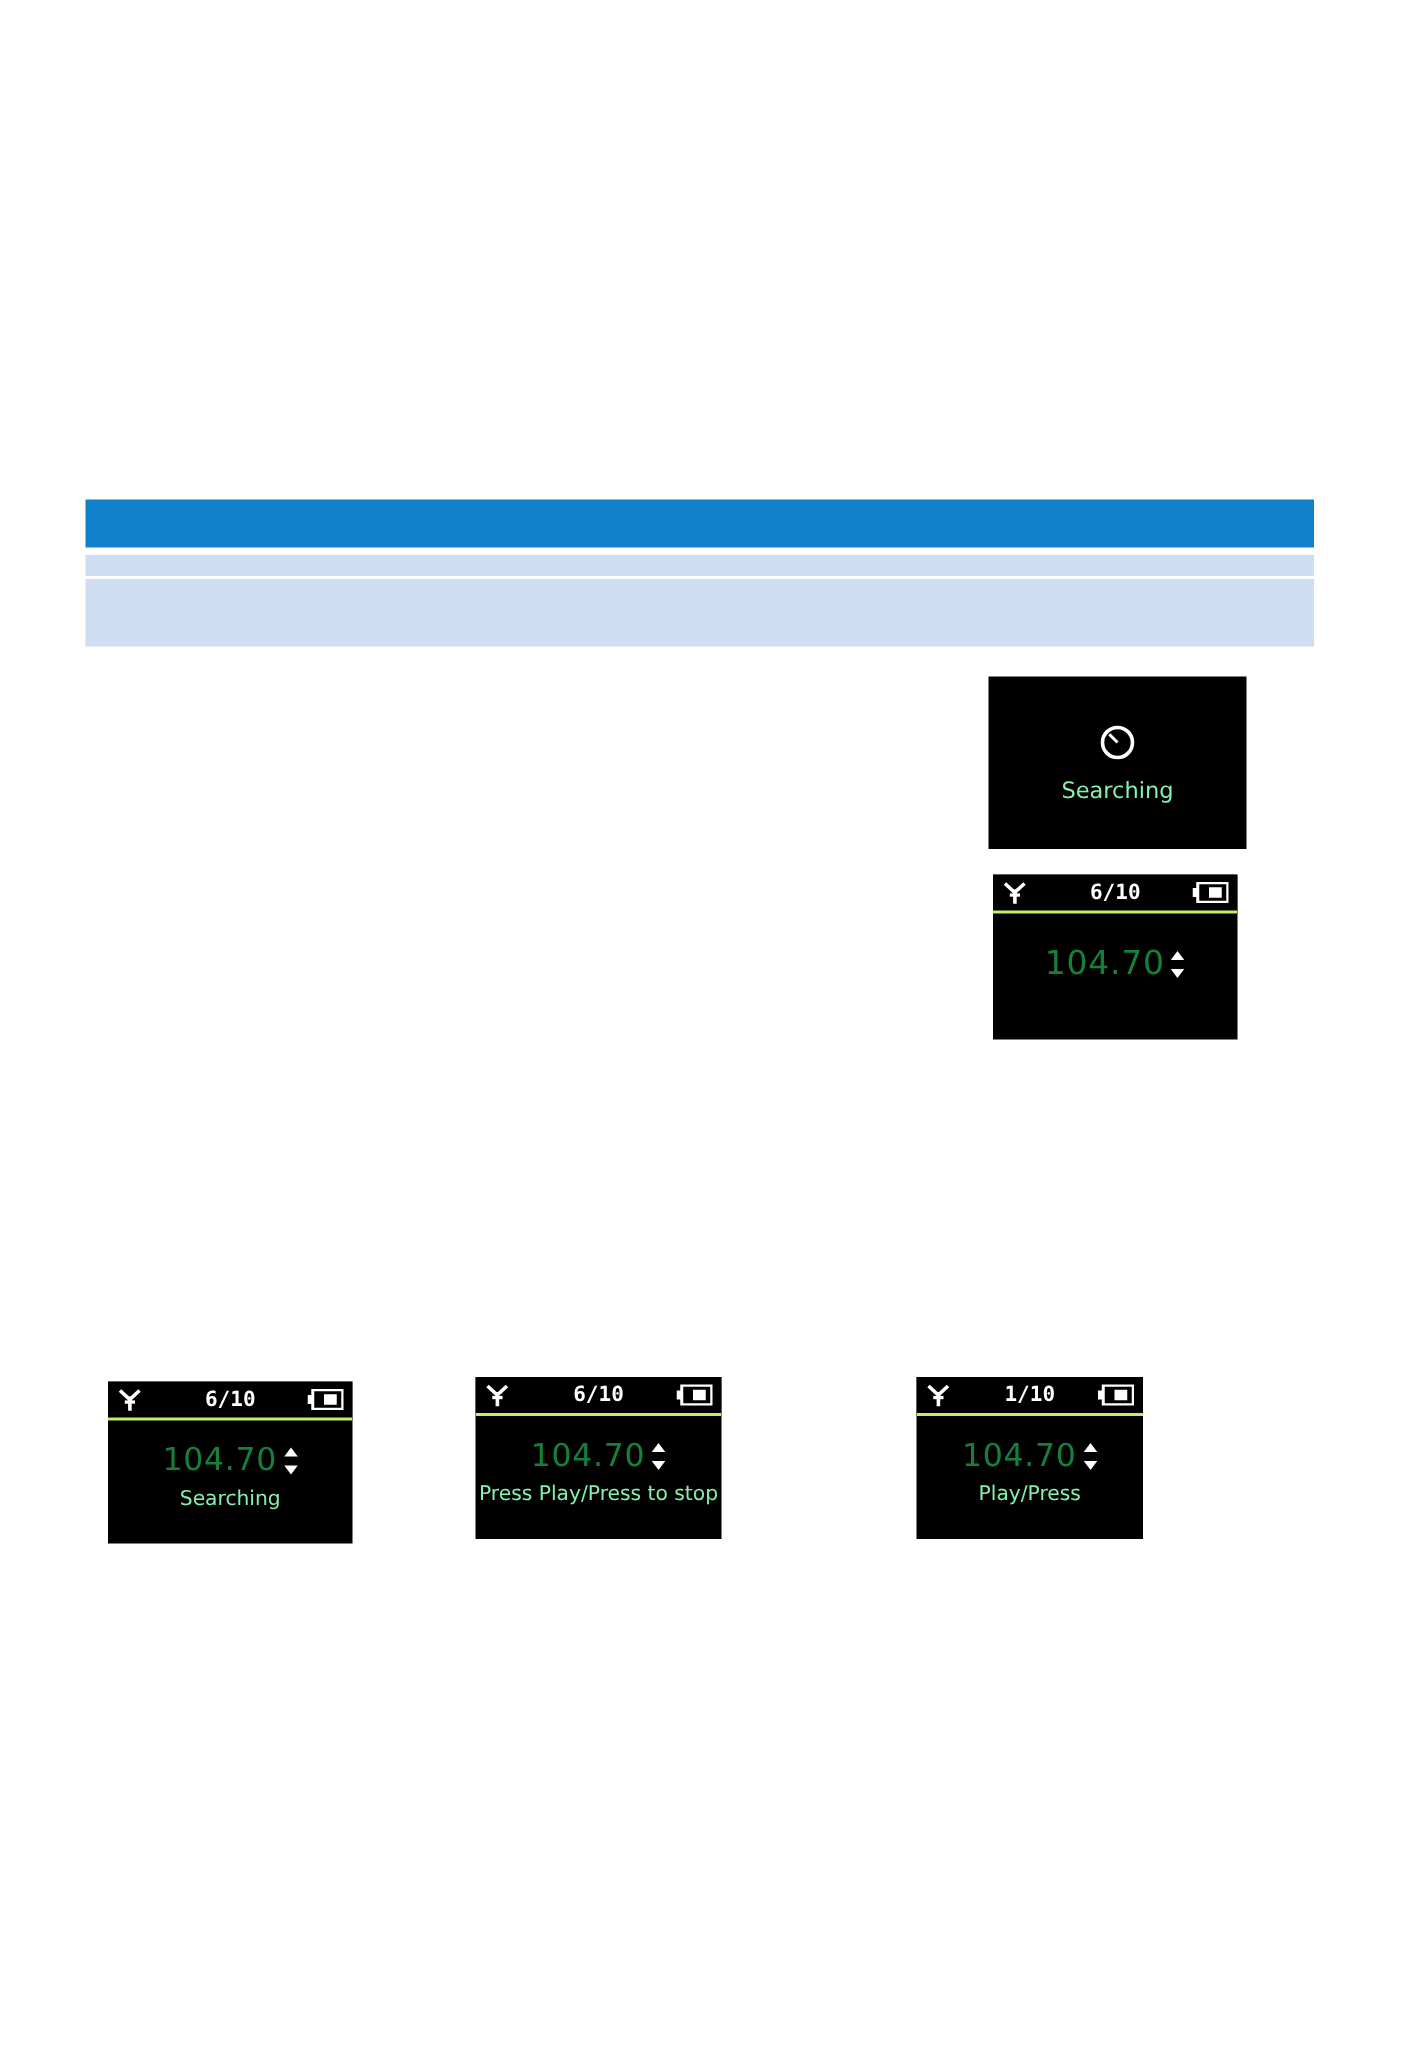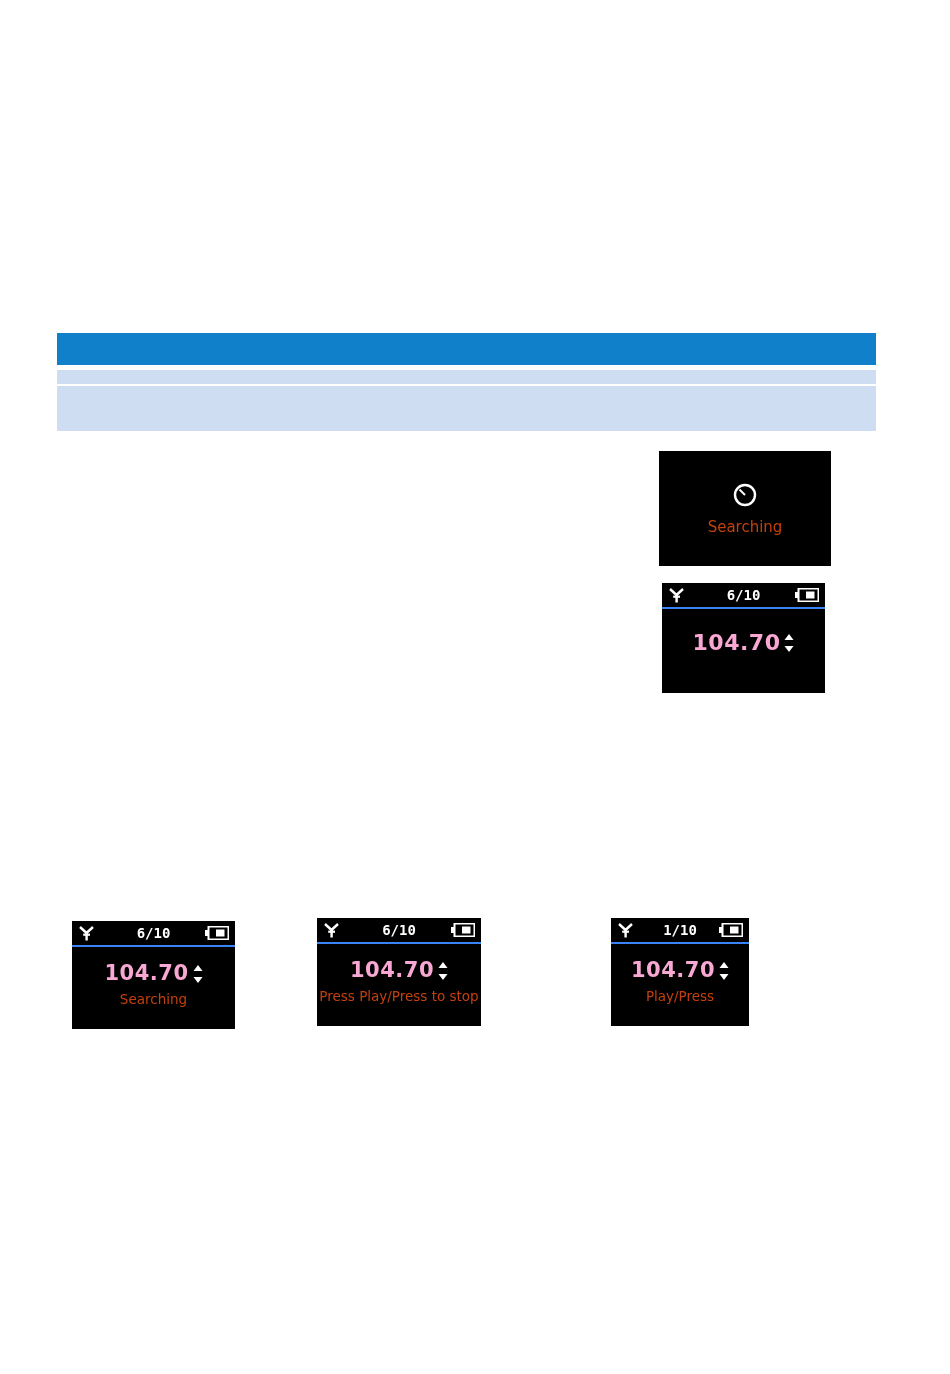--- a/index.html
+++ b/index.html
@@ -50,21 +50,21 @@
   .lcd {
     position: absolute;
     background: #000000;
     box-sizing: border-box;
     overflow: hidden;
   }
   .lcd-statusbar {
     position: relative;
     height: 26px;
     background: #000000;
-    border-bottom: 2px solid #3b82f6;
+    border-bottom: 2px solid #bef264;
     display: flex;
     align-items: center;
     justify-content: space-between;
     padding: 0 6px;
     box-sizing: border-box;
   }
   .lcd-body {
     position: relative;
     display: flex;
     flex-direction: column;
@@ -103,34 +103,34 @@
   }
 
   
   .freq-row {
     display: flex;
     align-items: center;
     justify-content: center;
     gap: 4px;
   }
   .freq-value {
-    color: #f9a8d4;
+    color: #15803d;
     font-family: "DejaVu Sans", sans-serif;
-    font-weight: bold;
+    font-weight: normal;
     font-size: 22px;
     letter-spacing: 0.5px;
     line-height: 1;
   }
   .icon-updown {
     width: 10px;
     height: 20px;
     display: block;
   }
   .lcd-caption {
-    color: #c2410c;
+    color: #86efac;
     font-family: "DejaVu Sans", sans-serif;
     font-size: 14px;
     line-height: 1;
     white-space: nowrap;
   }
   .lcd-caption.clipped {
     font-size: 14.5px;
   }
 
   
@@ -177,21 +177,21 @@
   }
   #screen-press-stop {
     left: 317px;
     top: 918px;
     width: 164px;
     height: 108px;
   }
   #screen-playpause {
     left: 611px;
     top: 918px;
-    width: 138px;
+    width: 151px;
     height: 108px;
   }
   .bottom-screen .lcd-body {
     width: 100%;
     height: 80px;
     justify-content: center;
     gap: 9px;
     padding-bottom: 4px;
   }
   .bottom-screen .freq-value {

